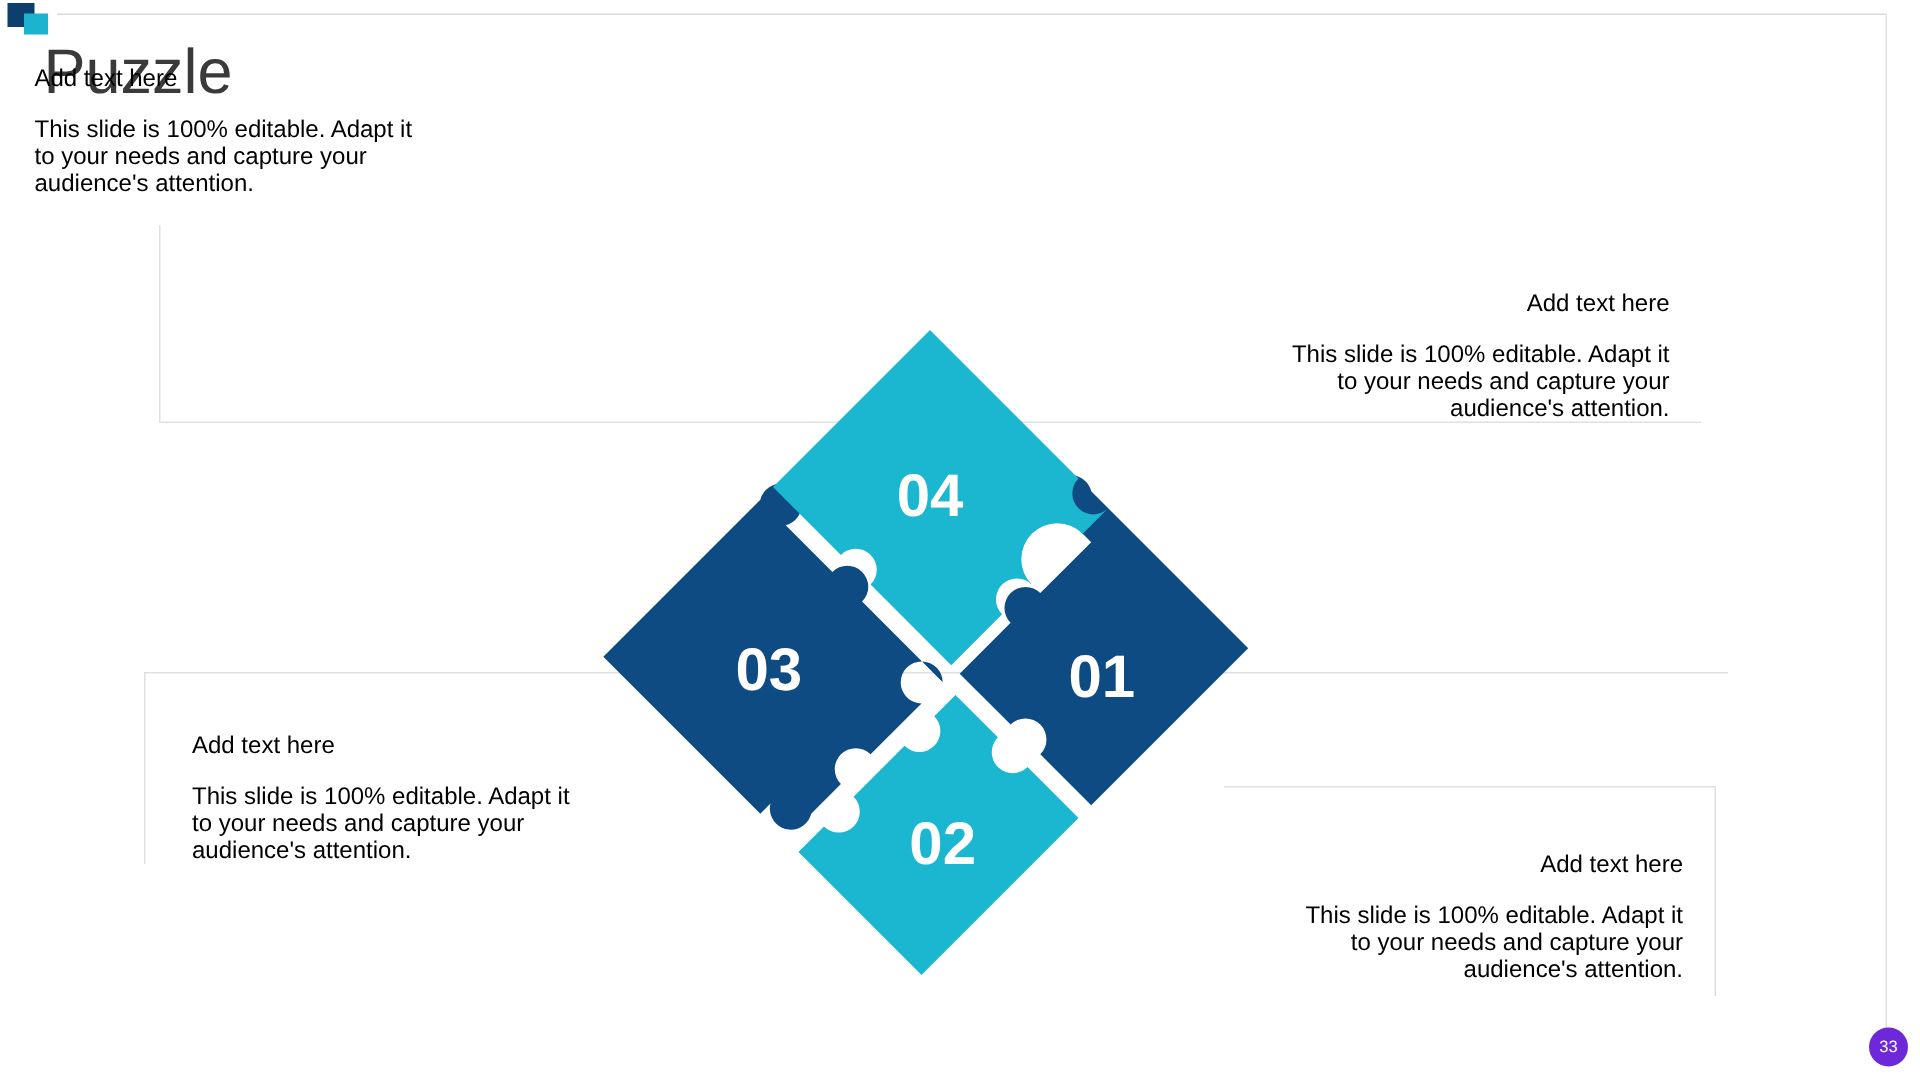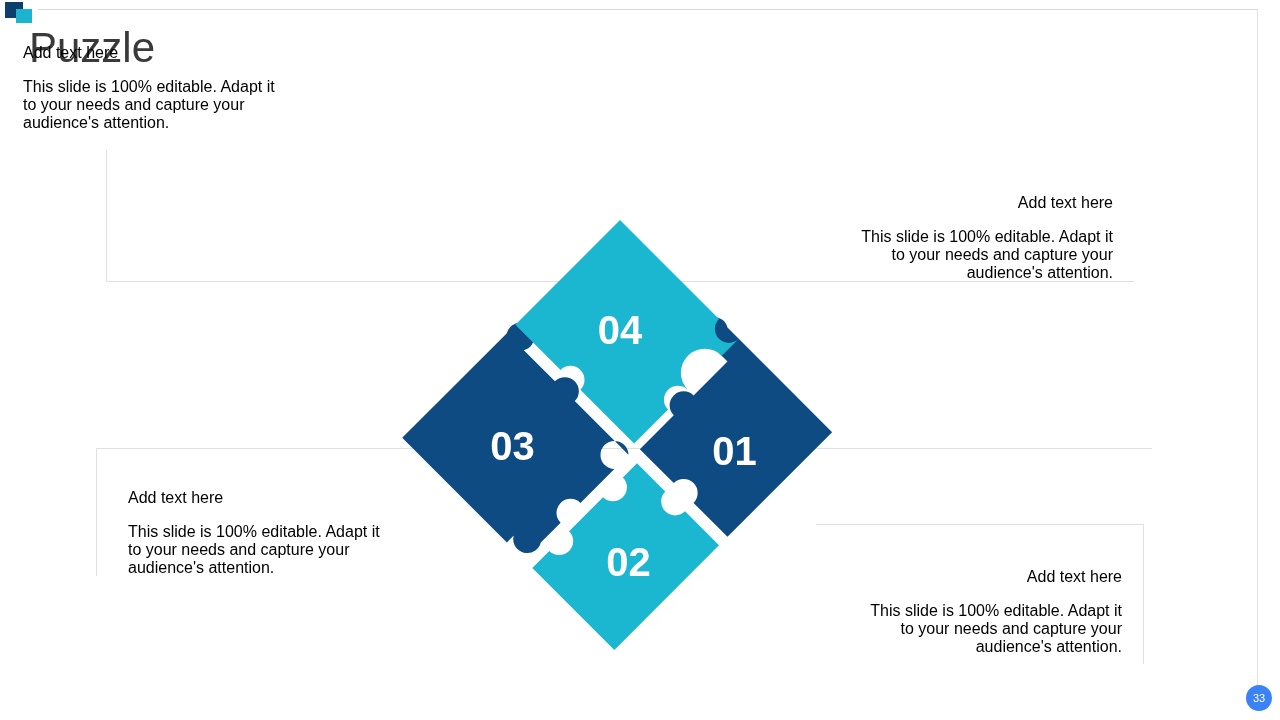--- a/index.html
+++ b/index.html
@@ -257,13 +257,13 @@
                  a 14 14 0 1 0 -28 0
                  L -2 146
                  Z"></path>
         <text class="piece-label" x="78" y="78" text-anchor="middle" dominant-baseline="middle" transform="rotate(-45 78 78)">04</text>
       </g>
 
     </g>
   </svg>
 </div>
 
-<div class="page-badge" style="background: #3b82f6;">33</div>
+<div class="page-badge" style="background: #6d28d9;">33</div>
 
 </body></html>

